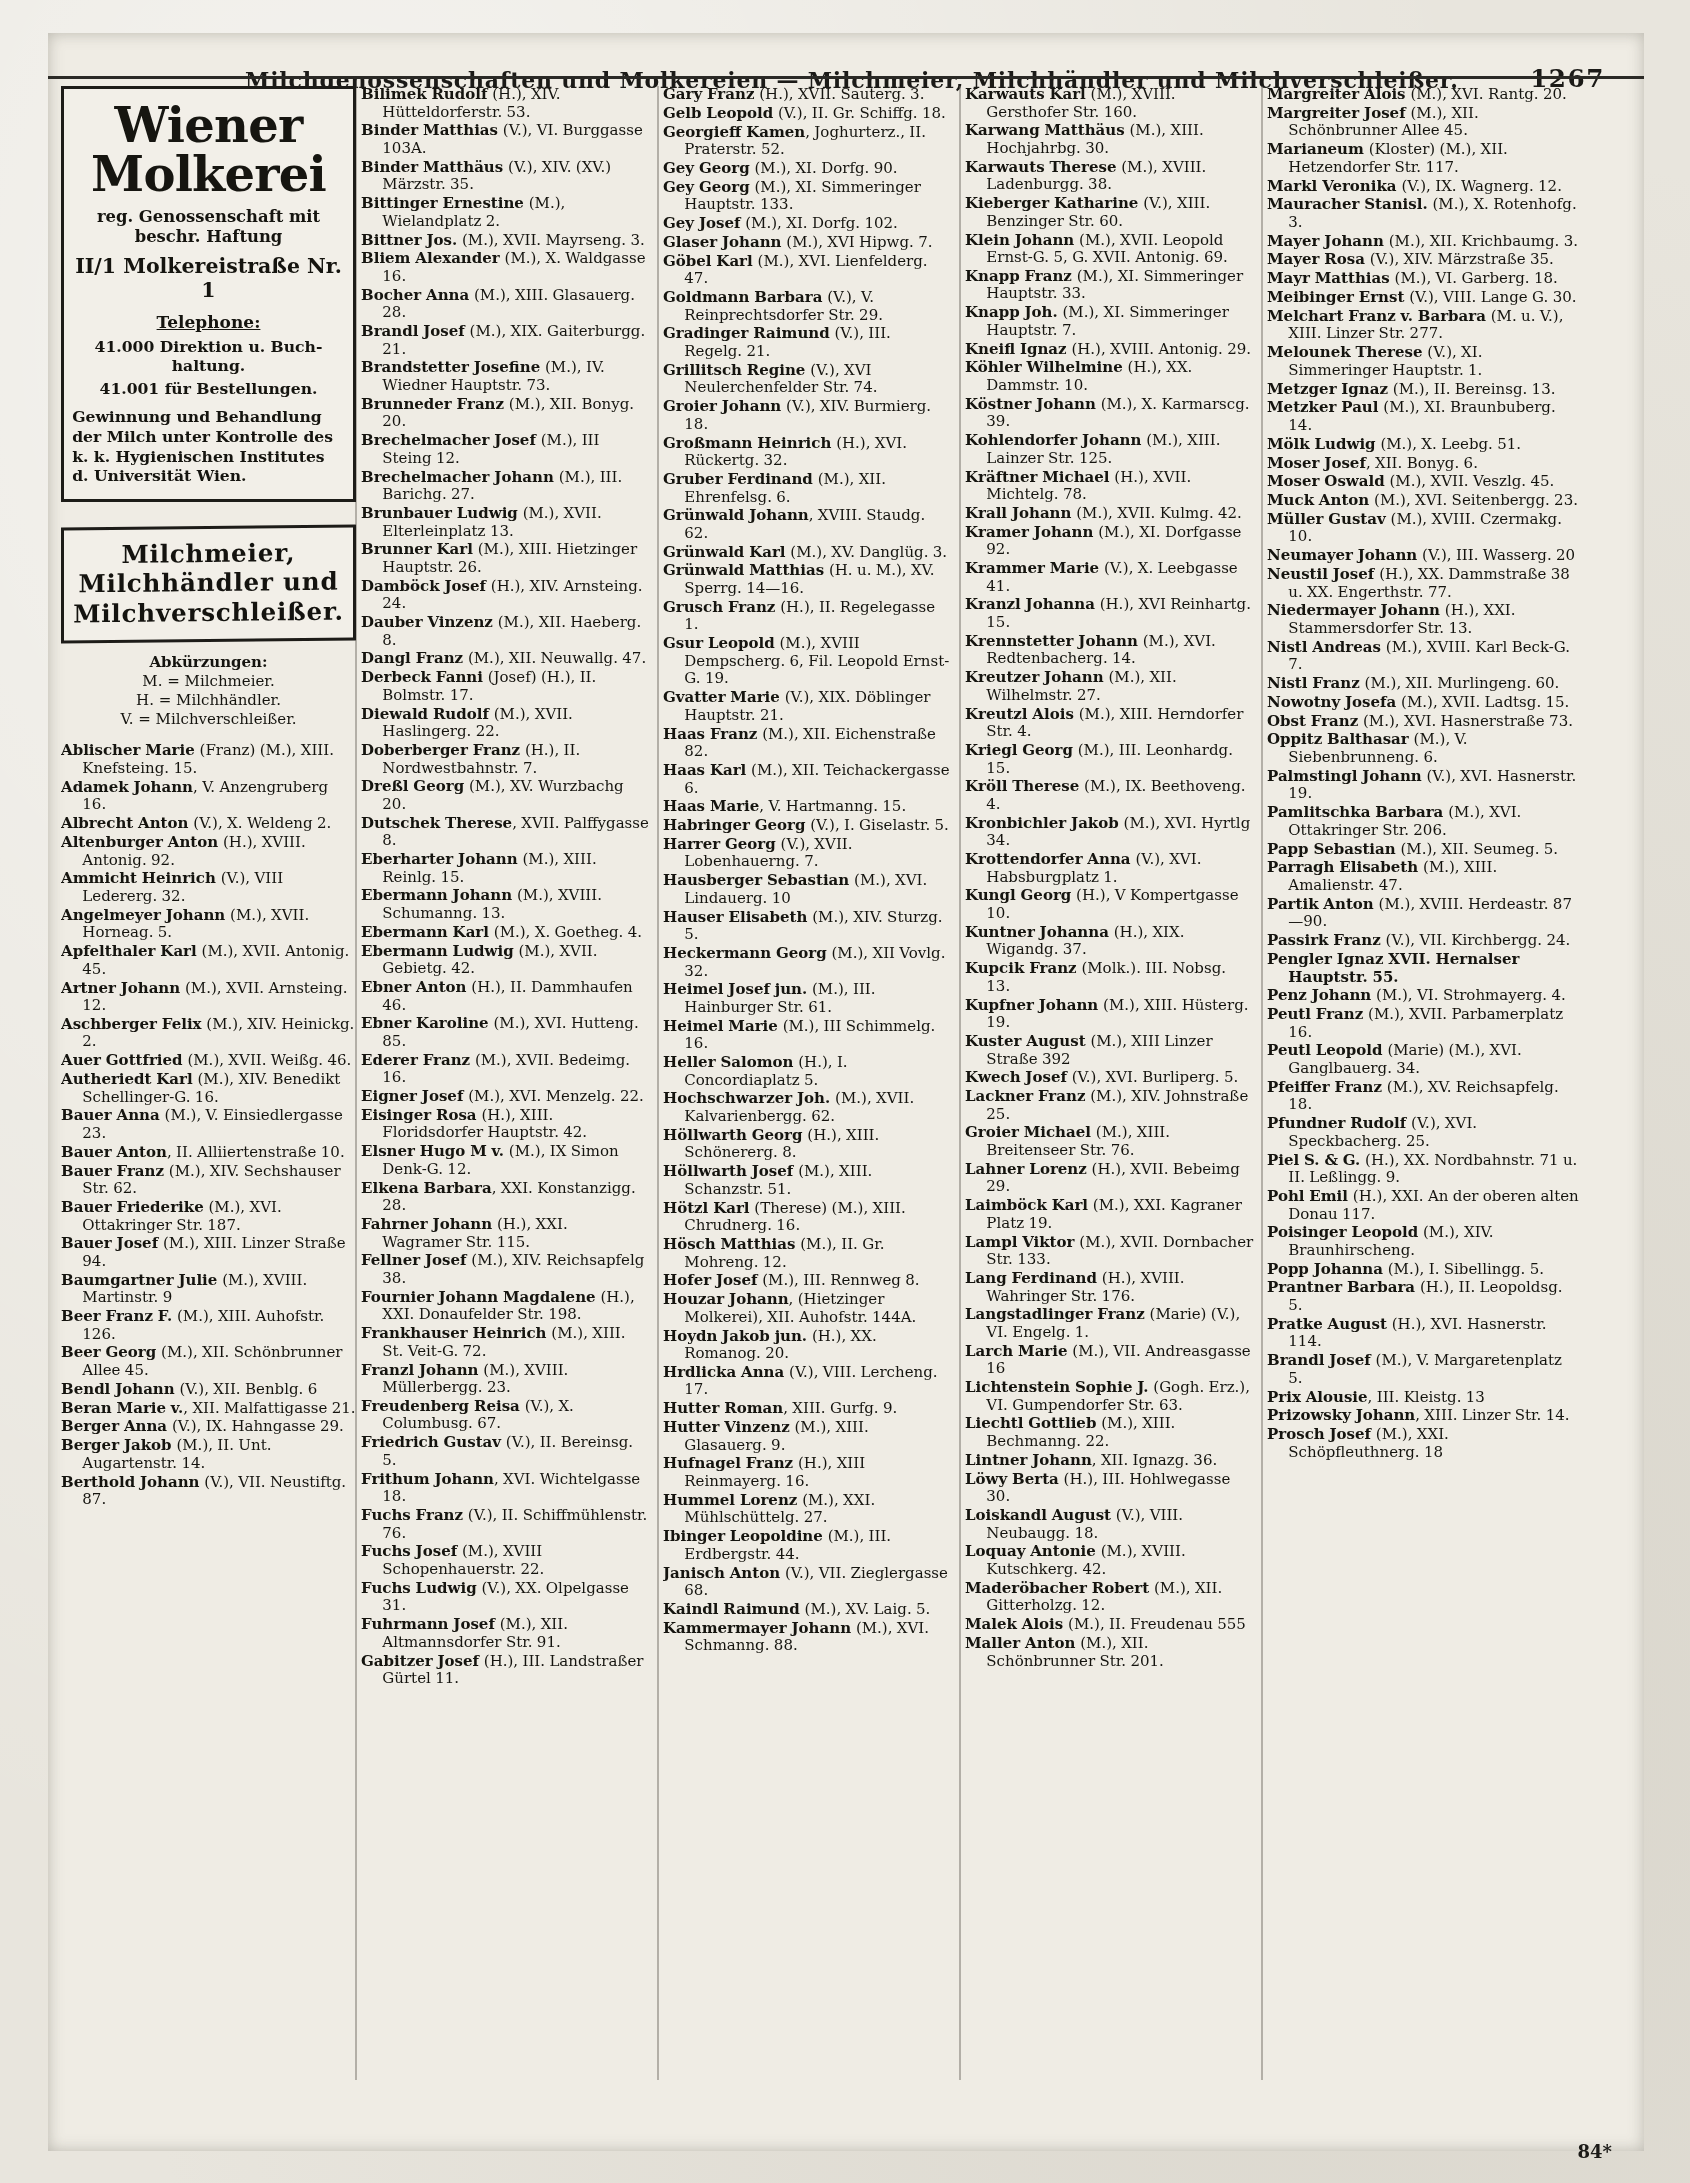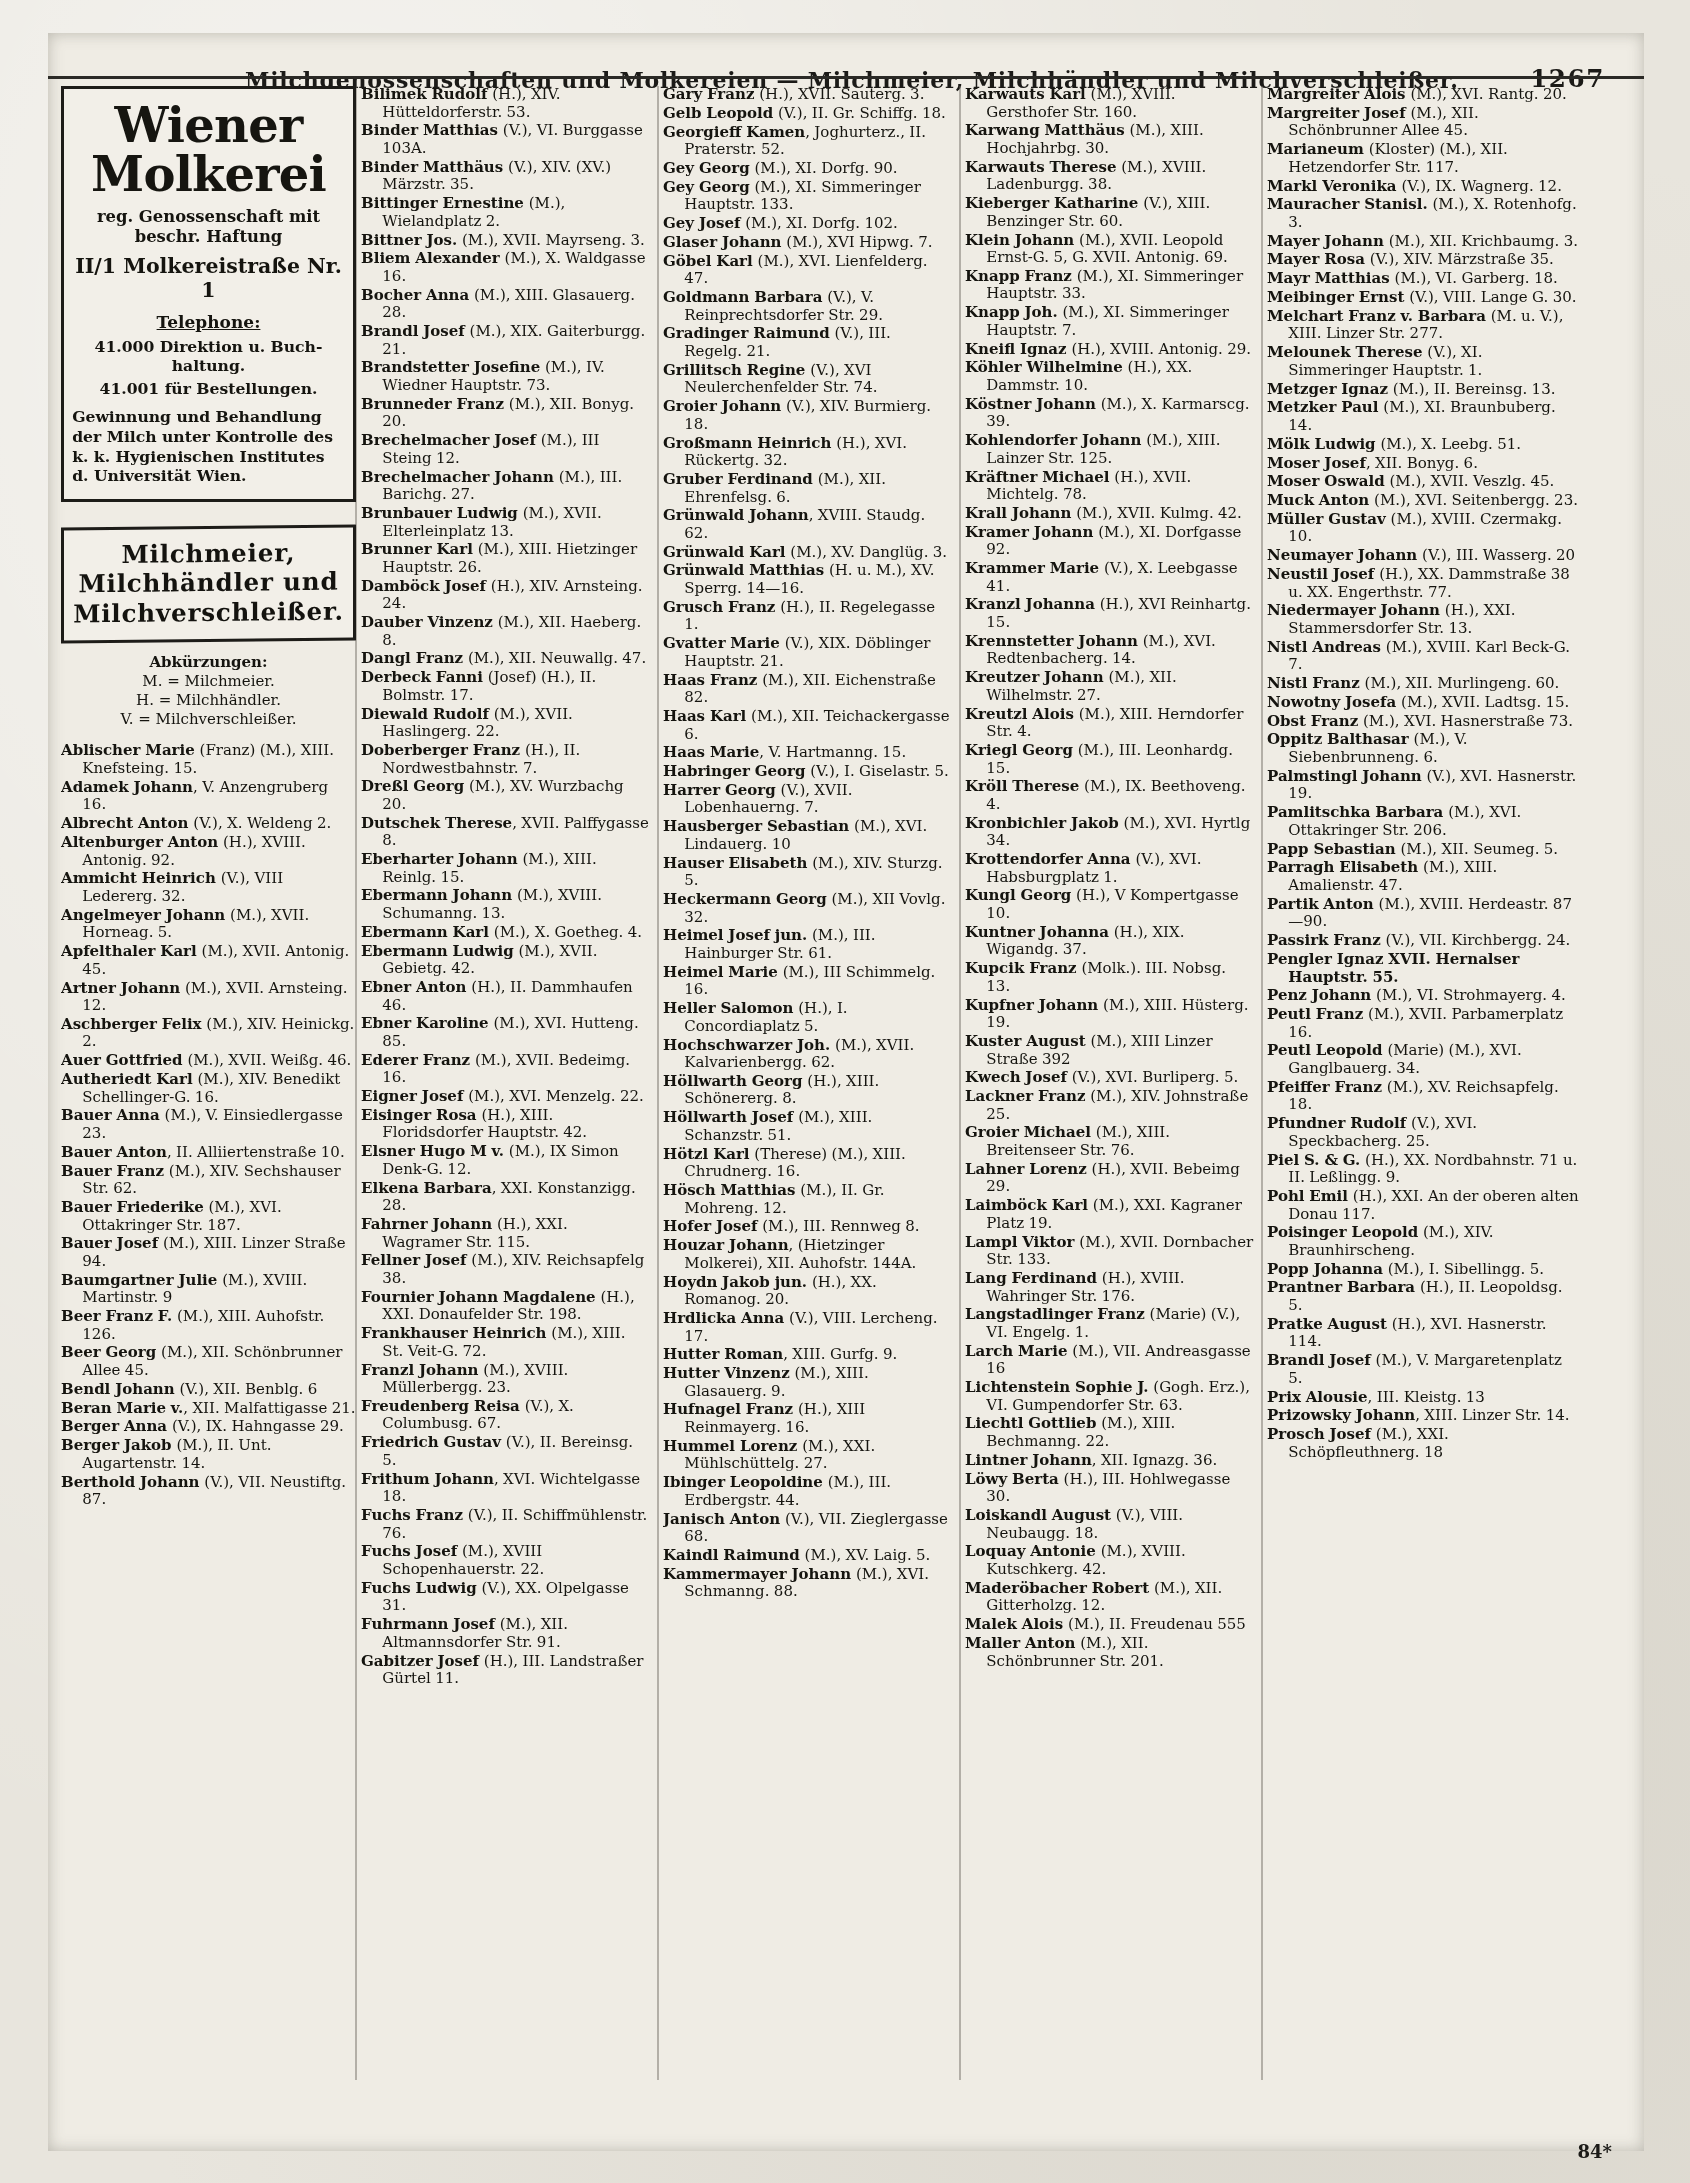--- a/index.html
+++ b/index.html
@@ -245,20 +245,21 @@
         <p class="entry"><b>Goldmann Barbara </b>(V.), V. Reinprechtsdorfer Str. 29.</p>
         <p class="entry"><b>Gradinger Raimund </b>(V.), III. Regelg. 21.</p>
         <p class="entry"><b>Grillitsch Regine </b>(V.), XVI Neulerchenfelder Str. 74.</p>
         <p class="entry"><b>Groier Johann </b>(V.), XIV. Burmierg. 18.</p>
         <p class="entry"><b>Großmann Heinrich </b>(H.), XVI. Rückertg. 32.</p>
         <p class="entry"><b>Gruber Ferdinand </b>(M.), XII. Ehrenfelsg. 6.</p>
         <p class="entry"><b>Grünwald Johann</b>, XVIII. Staudg. 62.</p>
         <p class="entry"><b>Grünwald Karl </b>(M.), XV. Danglüg. 3.</p>
         <p class="entry"><b>Grünwald Matthias </b>(H. u. M.), XV. Sperrg. 14—16.</p>
         <p class="entry"><b>Grusch Franz </b>(H.), II. Regelegasse 1.</p>
+        <p class="entry"><b>Gsur Leopold </b>(M.), XVIII Dempscherg. 6, Fil. Leopold Ernst-G. 19.</p>
         <p class="entry"><b>Gvatter Marie </b>(V.), XIX. Döblinger Hauptstr. 21.</p>
         <p class="entry"><b>Haas Franz </b>(M.), XII. Eichenstraße 82.</p>
         <p class="entry"><b>Haas Karl </b>(M.), XII. Teichackergasse 6.</p>
         <p class="entry"><b>Haas Marie</b>, V. Hartmanng. 15.</p>
         <p class="entry"><b>Habringer Georg </b>(V.), I. Giselastr. 5.</p>
         <p class="entry"><b>Harrer Georg </b>(V.), XVII. Lobenhauerng. 7.</p>
         <p class="entry"><b>Hausberger Sebastian </b>(M.), XVI. Lindauerg. 10</p>
         <p class="entry"><b>Hauser Elisabeth </b>(M.), XIV. Sturzg. 5.</p>
         <p class="entry"><b>Heckermann Georg </b>(M.), XII Vovlg. 32.</p>
         <p class="entry"><b>Heimel Josef jun. </b>(M.), III. Hainburger Str. 61.</p>

